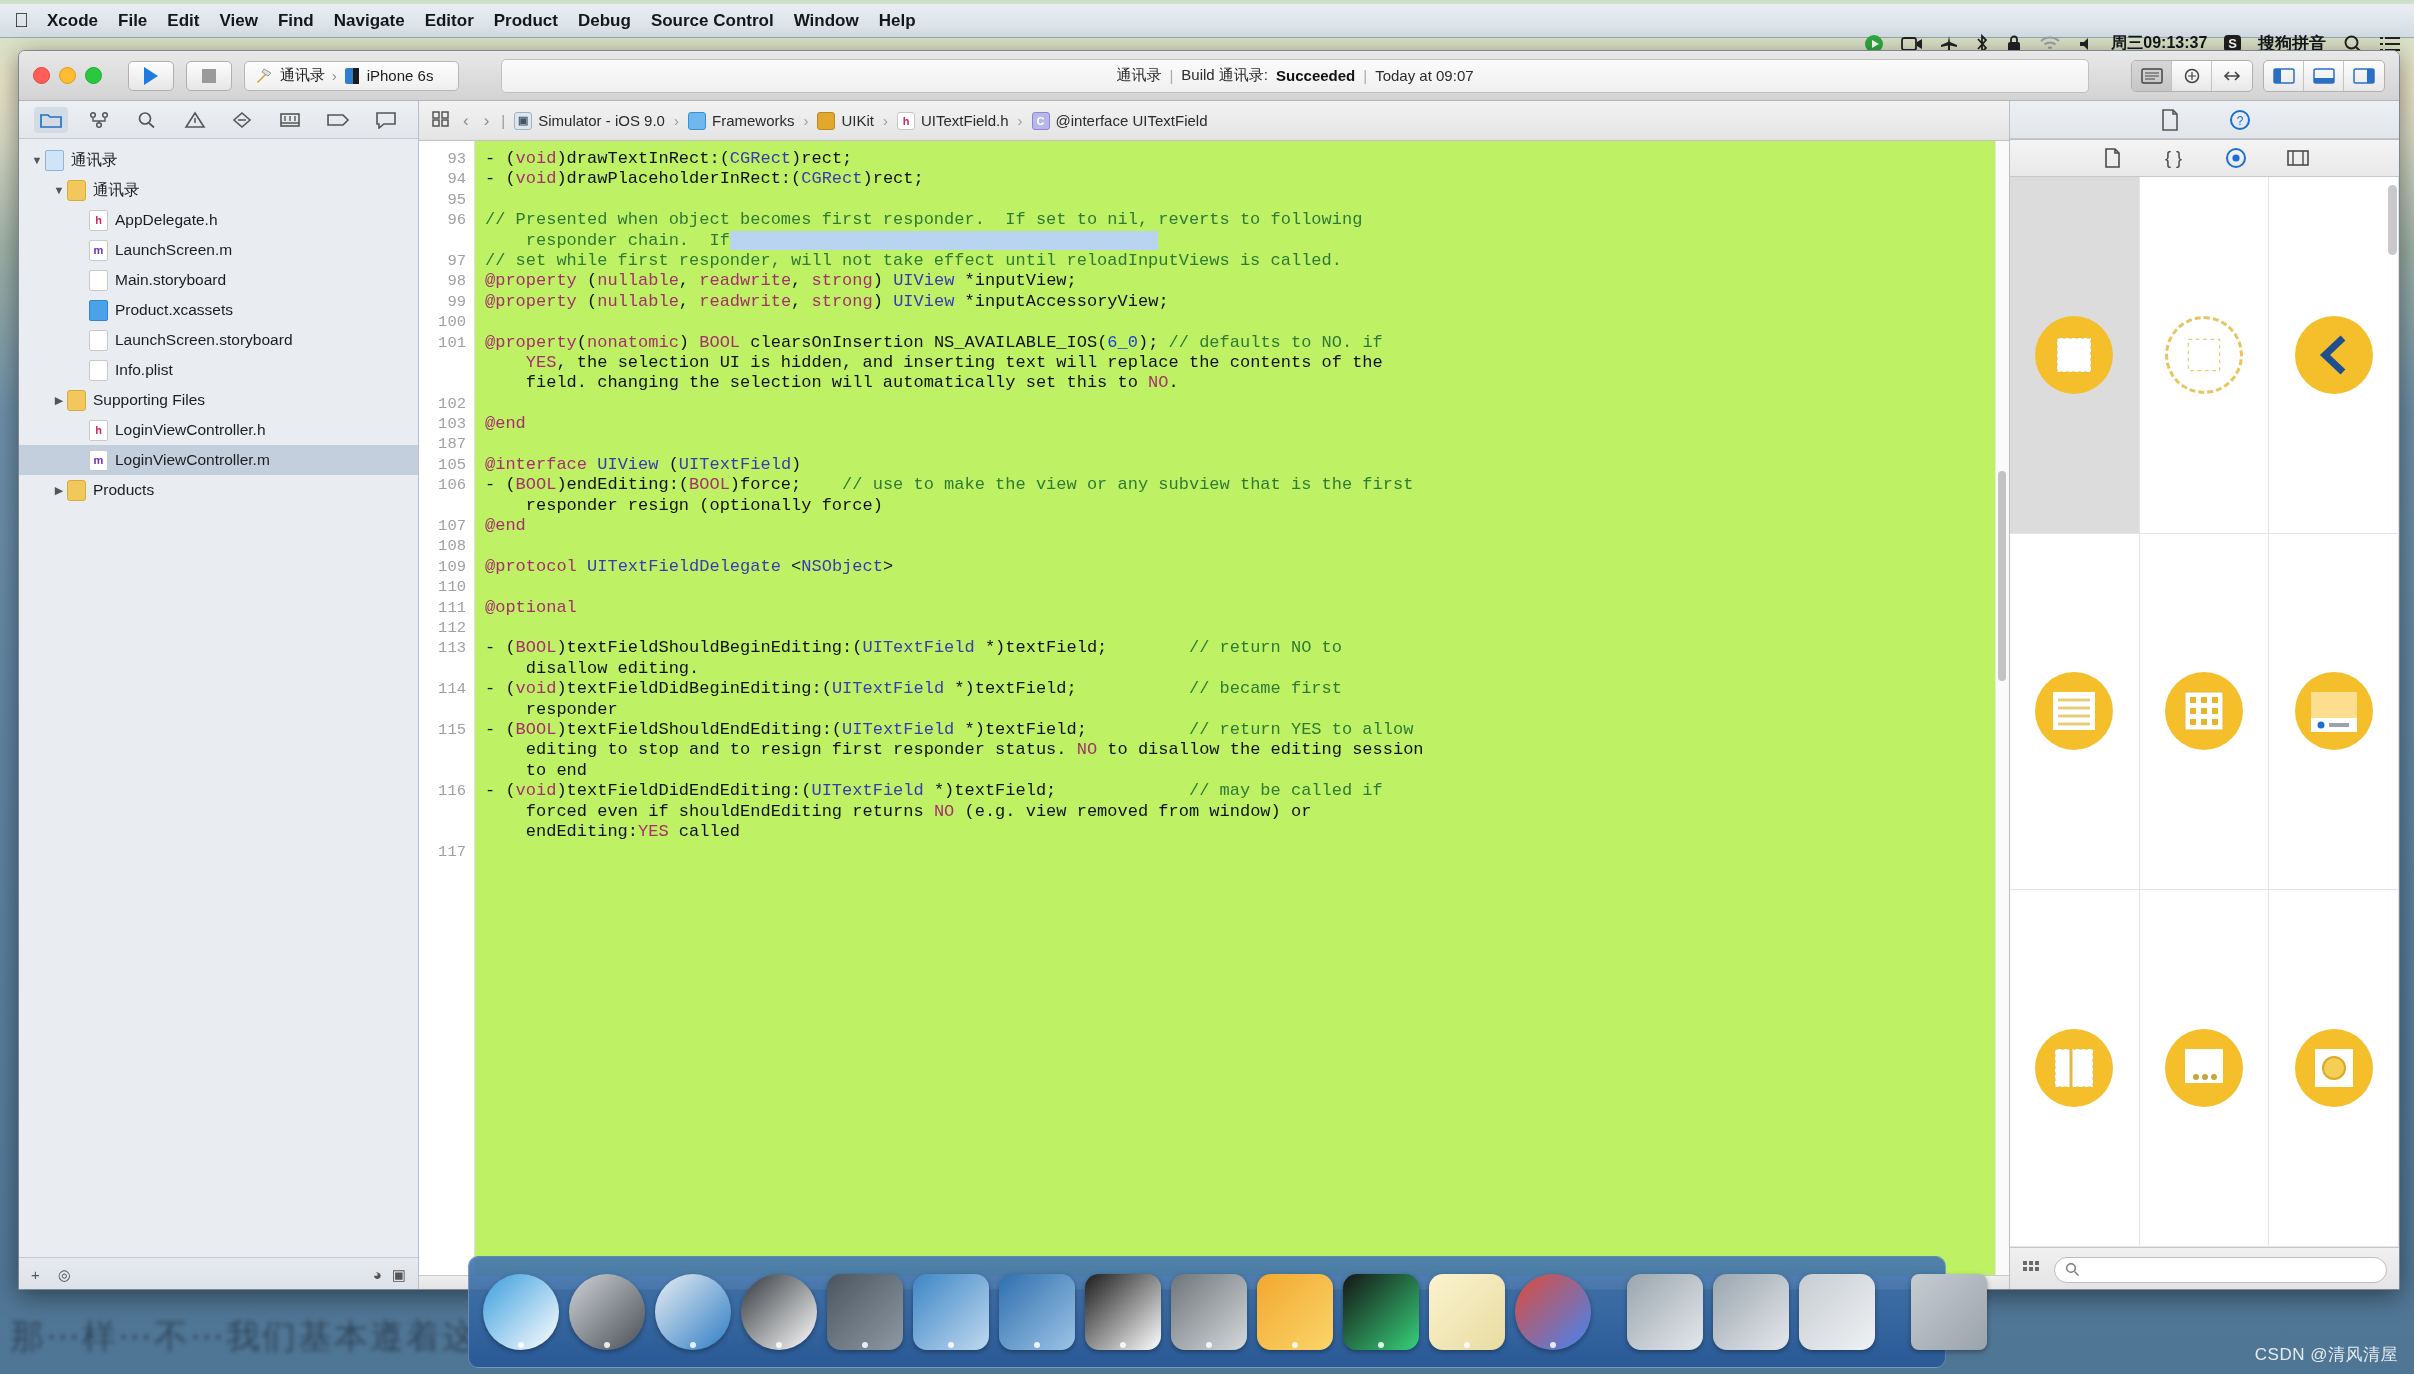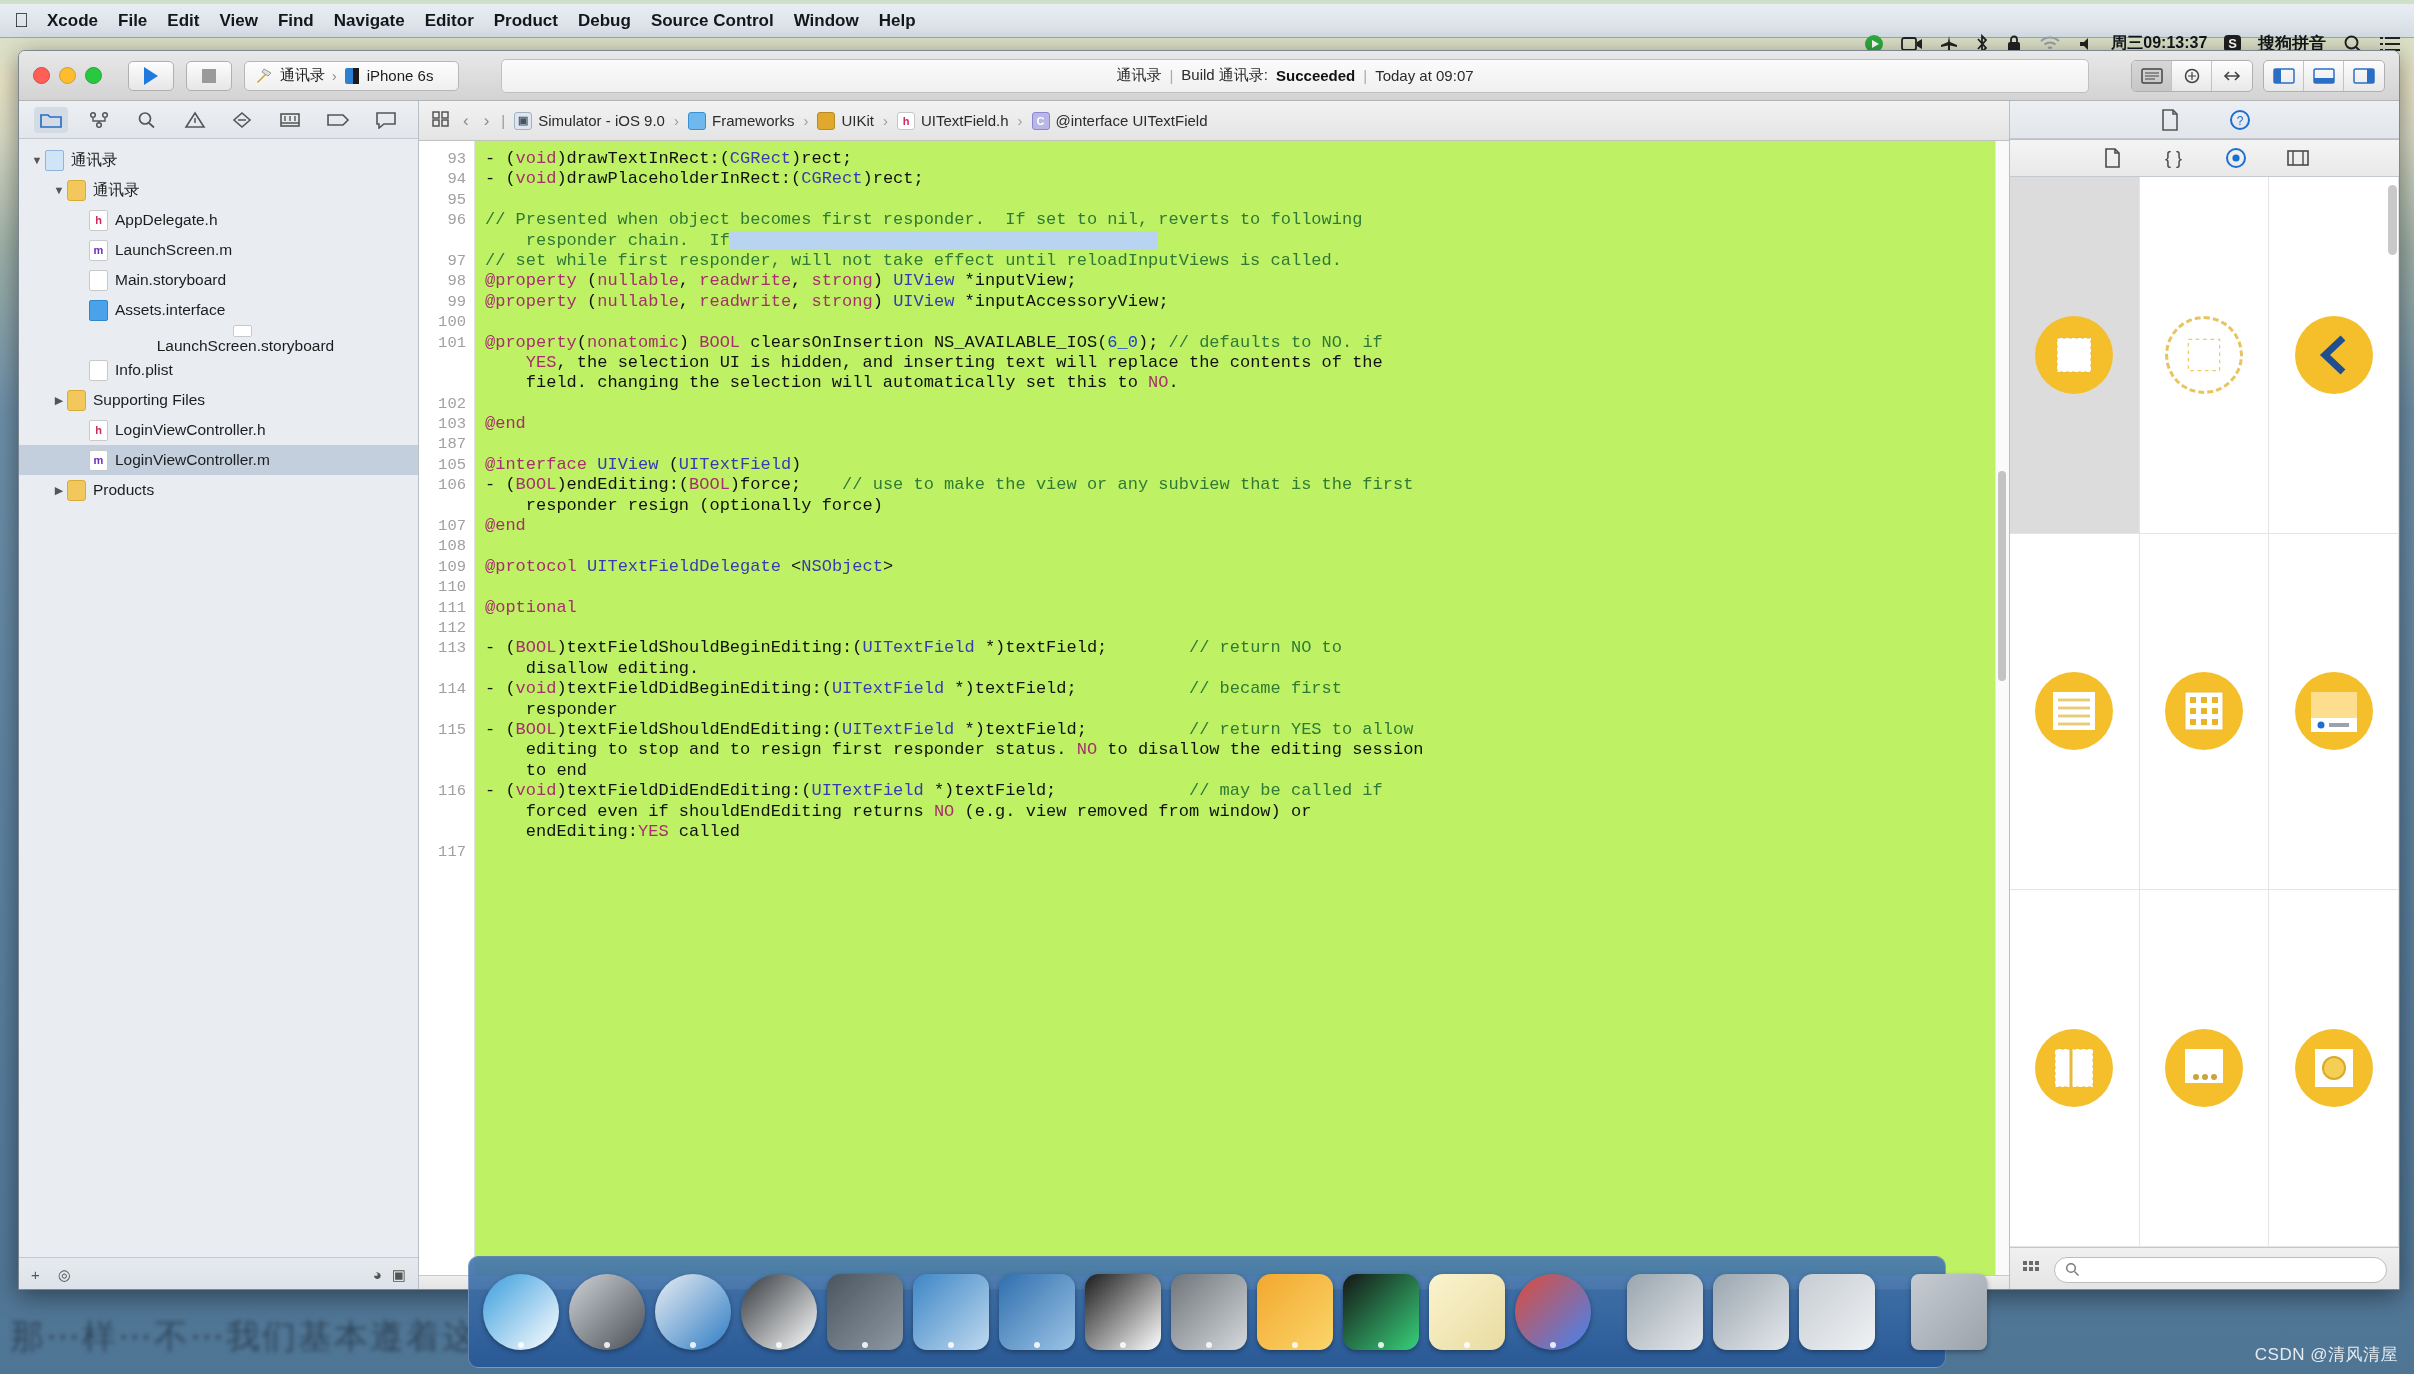--- a/index.html
+++ b/index.html
@@ -478,23 +478,23 @@
             <span>LaunchScreen.m</span>
           </div>
           <div class="row" style="padding-left: 54px;">
             <span class="tw"></span>
             <span class="ficon ic-sb"></span>
             <span>Main.storyboard</span>
           </div>
           <div class="row" style="padding-left: 54px;">
             <span class="tw"></span>
             <span class="ficon ic-xc"></span>
-            <span>Assets.interface</span>
-          </div>
-          <div class="row" style="padding-left: 54px; flex-direction: column;">
+            <span>Product.xcassets</span>
+          </div>
+          <div class="row" style="padding-left: 54px;">
             <span class="tw"></span>
             <span class="ficon ic-sb"></span>
             <span>LaunchScreen.storyboard</span>
           </div>
           <div class="row" style="padding-left: 54px;">
             <span class="tw"></span>
             <span class="ficon ic-pl"></span>
             <span>Info.plist</span>
           </div>
           <div class="row" style="padding-left: 32px;">

